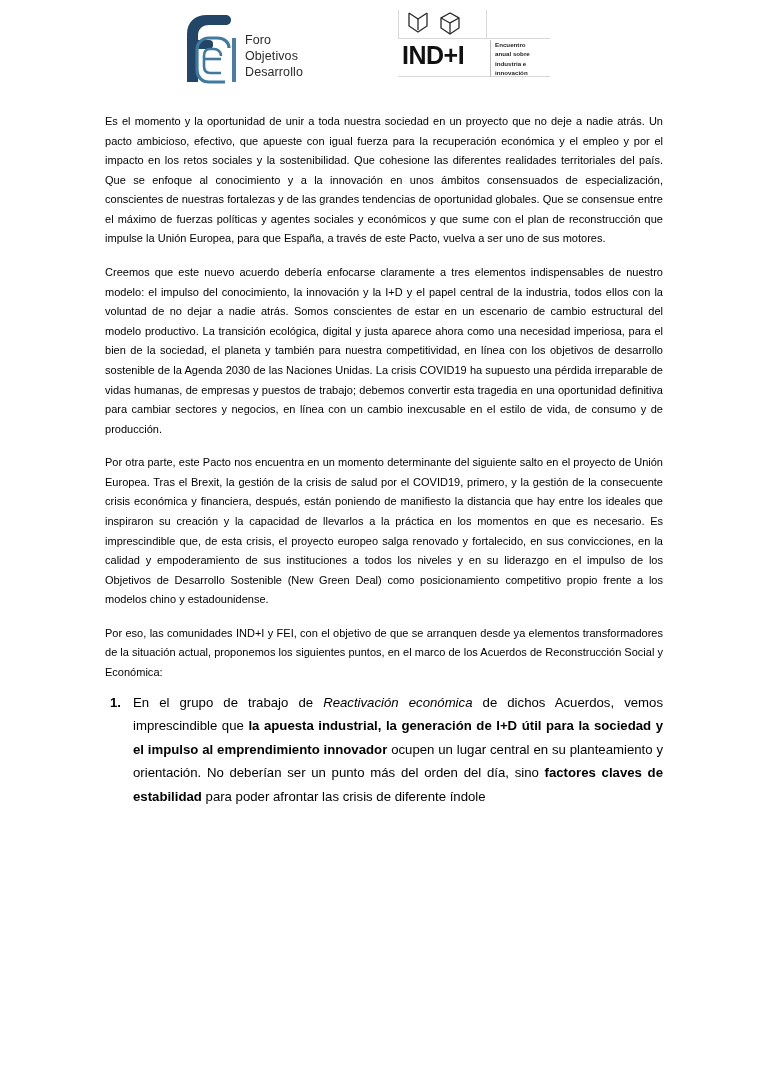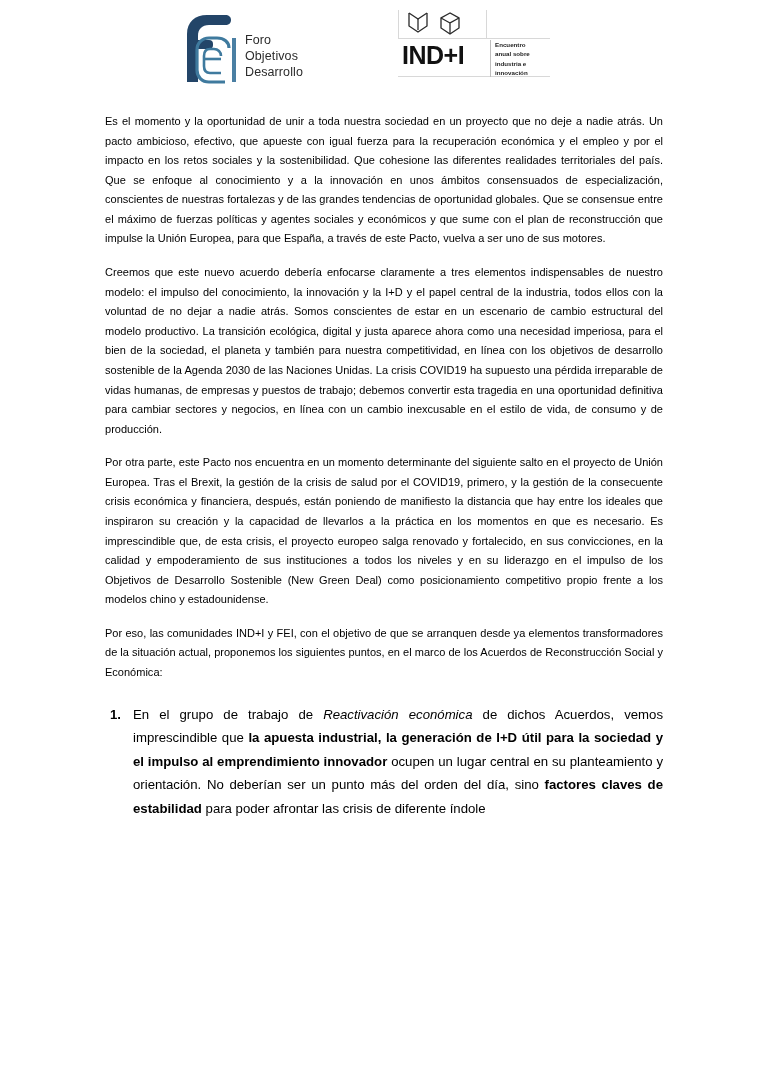--- a/index.html
+++ b/index.html
@@ -116,21 +116,21 @@
   }
   p.para {
     font-family: "Liberation Sans", sans-serif;
     font-size: 11px;
     line-height: 1.78;
     text-align: justify;
     text-align-last: left;
     margin: 0 0 14px 0;
     letter-spacing: .01px;
   }
-  p.para:last-of-type { margin-bottom: 20px; }
+  p.para:last-of-type { margin-bottom: 8px; }
 
   ol.numlist {
     margin: 0;
     padding: 0;
     list-style: none;
   }
   ol.numlist > li {
     position: relative;
     padding-left: 28px;
     font-family: "Liberation Sans", sans-serif;

